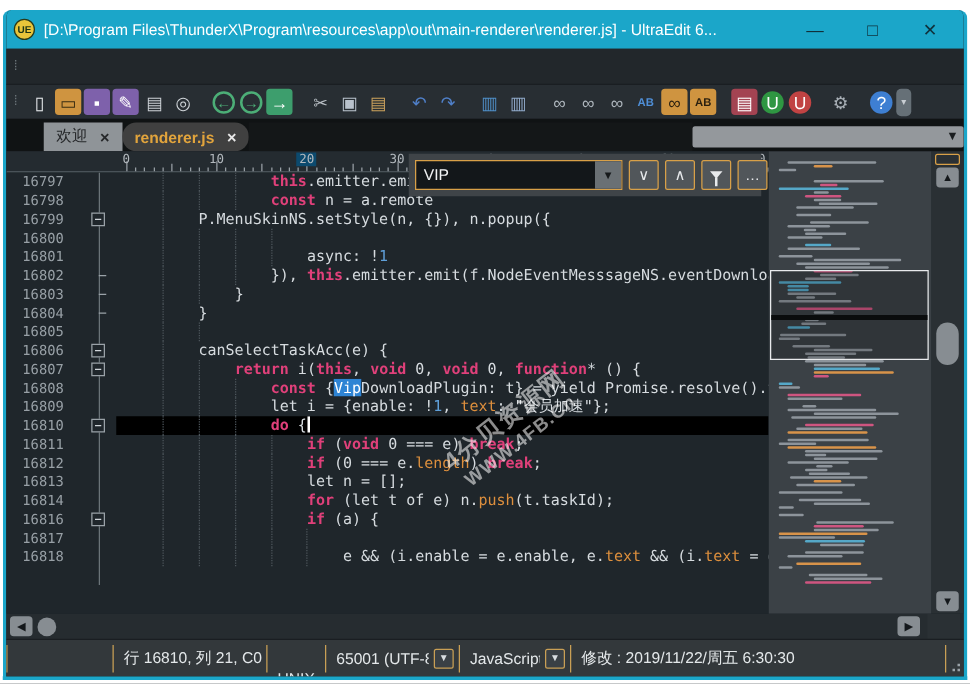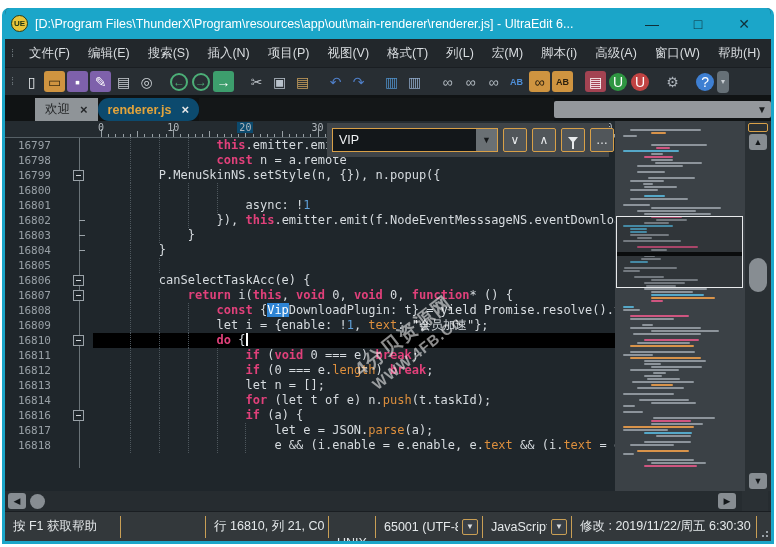--- a/index.html
+++ b/index.html
@@ -31,21 +31,21 @@
   .ticon.shape-ring { border:2px solid #4cae77; border-radius:50%; width:18px; height:18px; margin:0 2px; font-size:12px; }
   .ticon.shape-pill { width:12px; height:22px; border-radius:4px; font-size:8px; }
   .ticon.small-text { font-size:9px; font-weight:bold; }
   .tsep { width:10px; }
 
   
   .tabbar { height:26px; background:#101314; display:flex; align-items:flex-end; flex:0 0 auto; }
   .tabbar-lead { width:30px; }
   .tab { height:23px; display:flex; align-items:center; padding:0 10px; font-size:12.5px; gap:10px; }
   .tab.inactive { background:#8f9498; color:#26282a; }
-  .tab.active { background:#0c4a6e; color:#e2a43c; font-weight:bold;border-radius:11px; }
+  .tab.active { background:#404040; color:#e2a43c; font-weight:bold;border-radius:11px; }
   .tab .tab-close { font-size:13px; font-weight:bold; }
   .tab.inactive .tab-close { color:#26282a; }
   .tab.active .tab-close { color:#e8e8e8; }
   .tab-filler { flex:0 0 355px; height:23px; background:#141718; }
   .tab-strip { flex:1; height:17px; margin-bottom:3px; background:#94989c; border-radius:2px; display:flex; align-items:center; justify-content:flex-end; padding-right:4px; }
   .tab-strip .dd { color:#1a1d1f; font-size:10px; }
 
   
   .main { flex:1; display:flex; position:relative; background:#1f262b; overflow:hidden; }
   .editor-pane { flex:1; display:flex; flex-direction:column; overflow:hidden; position:relative; }
@@ -129,35 +129,20 @@
     <div class="title-text">[D:\Program Files\ThunderX\Program\resources\app\out\main-renderer\renderer.js] - UltraEdit 6...</div>
     <div class="win-btns">
       <div class="win-btn">—</div>
       <div class="win-btn">□</div>
       <div class="win-btn">✕</div>
     </div>
   </div>
 
   <div class="menubar">
     <div class="grip">⁞</div>
-    <div id="menu-items" style="display:flex;">
-        <div class="menu-item">文件(F)</div>
-        <div class="menu-item">编辑(E)</div>
-        <div class="menu-item">搜索(S)</div>
-        <div class="menu-item">插入(N)</div>
-        <div class="menu-item">项目(P)</div>
-        <div class="menu-item">视图(V)</div>
-        <div class="menu-item">格式(T)</div>
-        <div class="menu-item">列(L)</div>
-        <div class="menu-item">宏(M)</div>
-        <div class="menu-item">脚本(i)</div>
-        <div class="menu-item">高级(A)</div>
-        <div class="menu-item">窗口(W)</div>
-        <div class="menu-item">帮助(H)</div>
-      </div>
   </div>
 
   <div class="toolbar">
     <div class="grip">⁞</div>
     <div id="toolbar-icons" style="display:flex; align-items:center;">
         <span class="ticon" style="color: rgb(232, 236, 239);">▯</span>
         <span class="ticon shape-square" style="color: rgb(58, 44, 18); background: rgb(207, 148, 64);">▭</span>
         <span class="ticon shape-square" style="color: rgb(255, 255, 255); background: rgb(126, 97, 171);">▪</span>
         <span class="ticon shape-square" style="color: rgb(255, 255, 255); background: rgb(126, 97, 171);">✎</span>
         <span class="ticon" style="color: rgb(201, 206, 211);">▤</span>
@@ -460,21 +445,20 @@
             </div>
             <div class="codepre"><span>                    </span><span class="tk-k">if</span><span> (a) {</span></div>
             <div class="iguide" style="left: 124.88px;"></div>
             <div class="iguide" style="left: 153.76px;"></div>
             <div class="iguide" style="left: 182.64px;"></div>
             <div class="iguide" style="left: 211.52px;"></div>
           </div>
           <div class="line-row">
             <div class="lnum">16817</div>
             <div class="foldcol"></div>
-            <div class="codepre"><span>                        </span><span>let e = JSON.</span><span class="tk-m">parse</span><span>(a);</span></div>
             <div class="iguide" style="left: 124.88px;"></div>
             <div class="iguide" style="left: 153.76px;"></div>
             <div class="iguide" style="left: 182.64px;"></div>
             <div class="iguide" style="left: 211.52px;"></div>
             <div class="iguide" style="left: 240.4px;"></div>
           </div>
           <div class="line-row">
             <div class="lnum">16818</div>
             <div class="foldcol"></div>
             <div class="codepre"><span>                        </span><span>e &amp;&amp; (i.enable = e.enable, e.</span><span class="tk-m">text</span><span> &amp;&amp; (i.</span><span class="tk-m">text</span><span> = e.t</span></div>
@@ -615,21 +599,20 @@
 
   <div class="hscroll">
     <div class="sq-btn">◀</div>
     <div class="hs-thumb"></div>
     <div class="hs-track"></div>
     <div class="sq-btn">▶</div>
     <div class="hs-stub"></div>
   </div>
 
   <div class="statusbar">
-    <div class="seg s-help">按 F1 获取帮助</div>
     <div class="ssep"></div>
     <div class="seg s-spacer"></div>
     <div class="ssep"></div>
     <div class="seg s-pos">行 16810, 列 21, C0</div>
     <div class="ssep"></div>
     <div class="seg s-unix">UNIX</div>
     <div class="ssep"></div>
     <div class="seg s-enc">65001 (UTF-8)</div>
     <div class="sdd">▼</div>
     <div class="ssep"></div>

